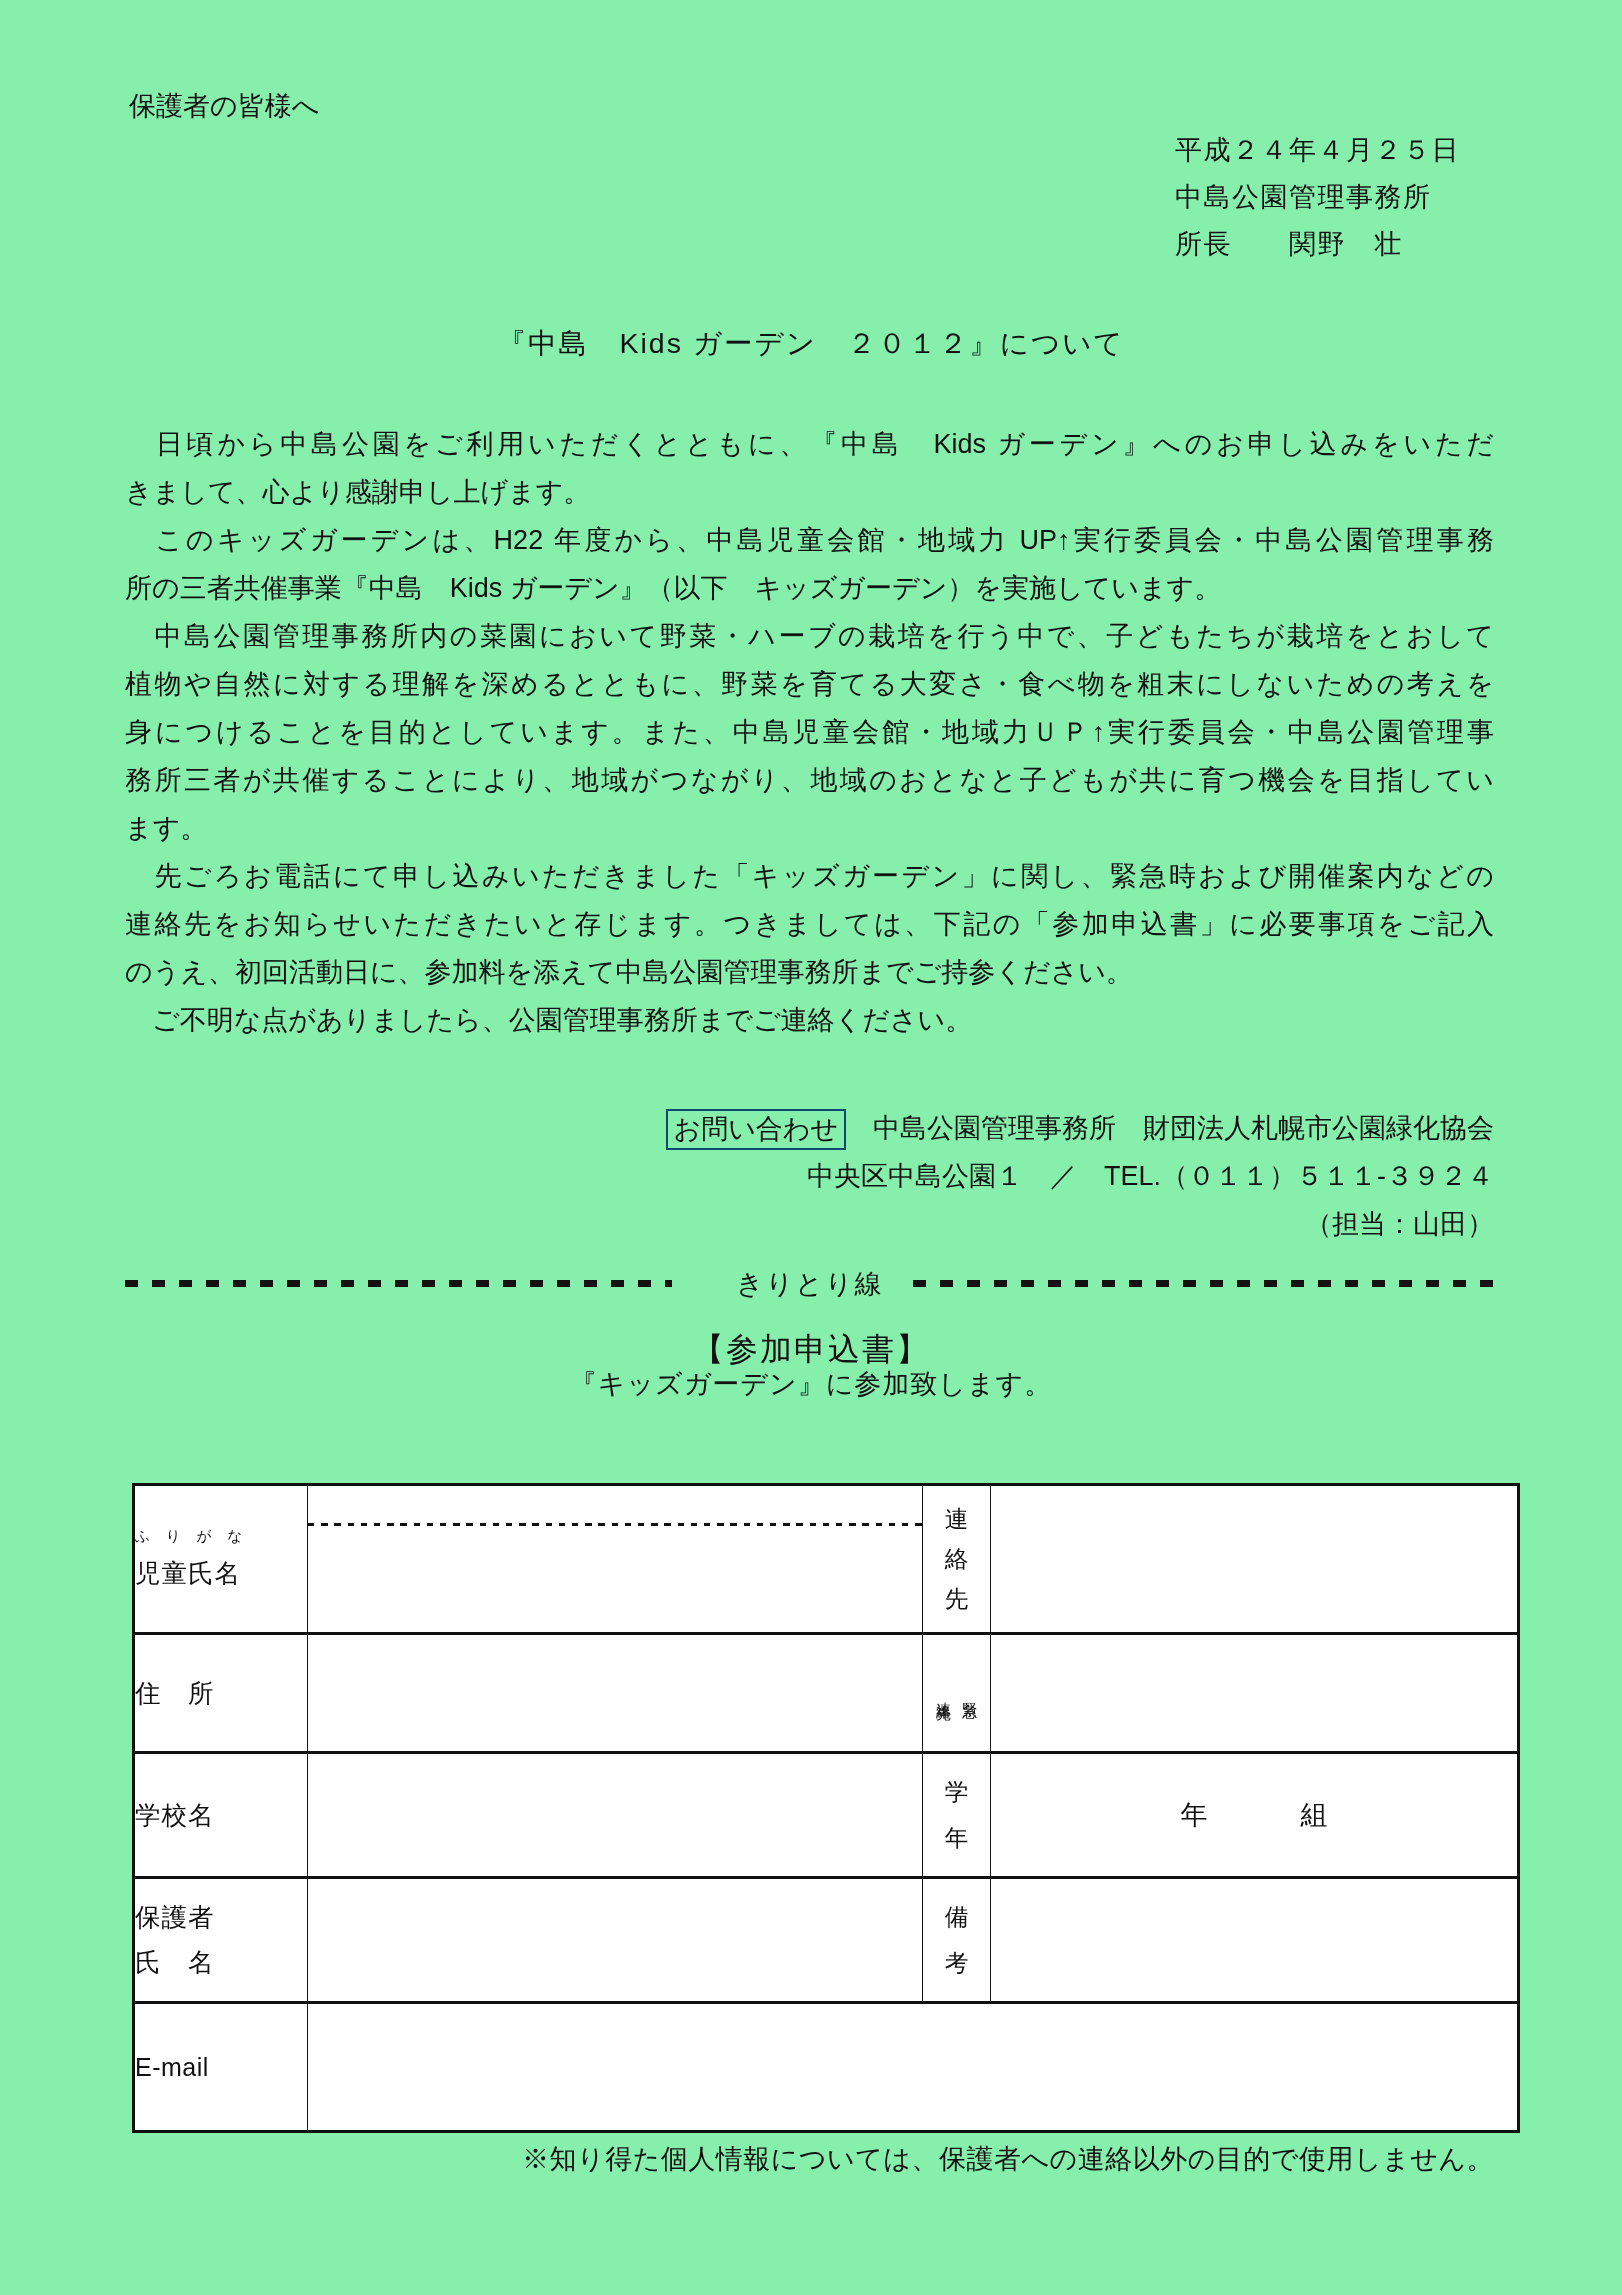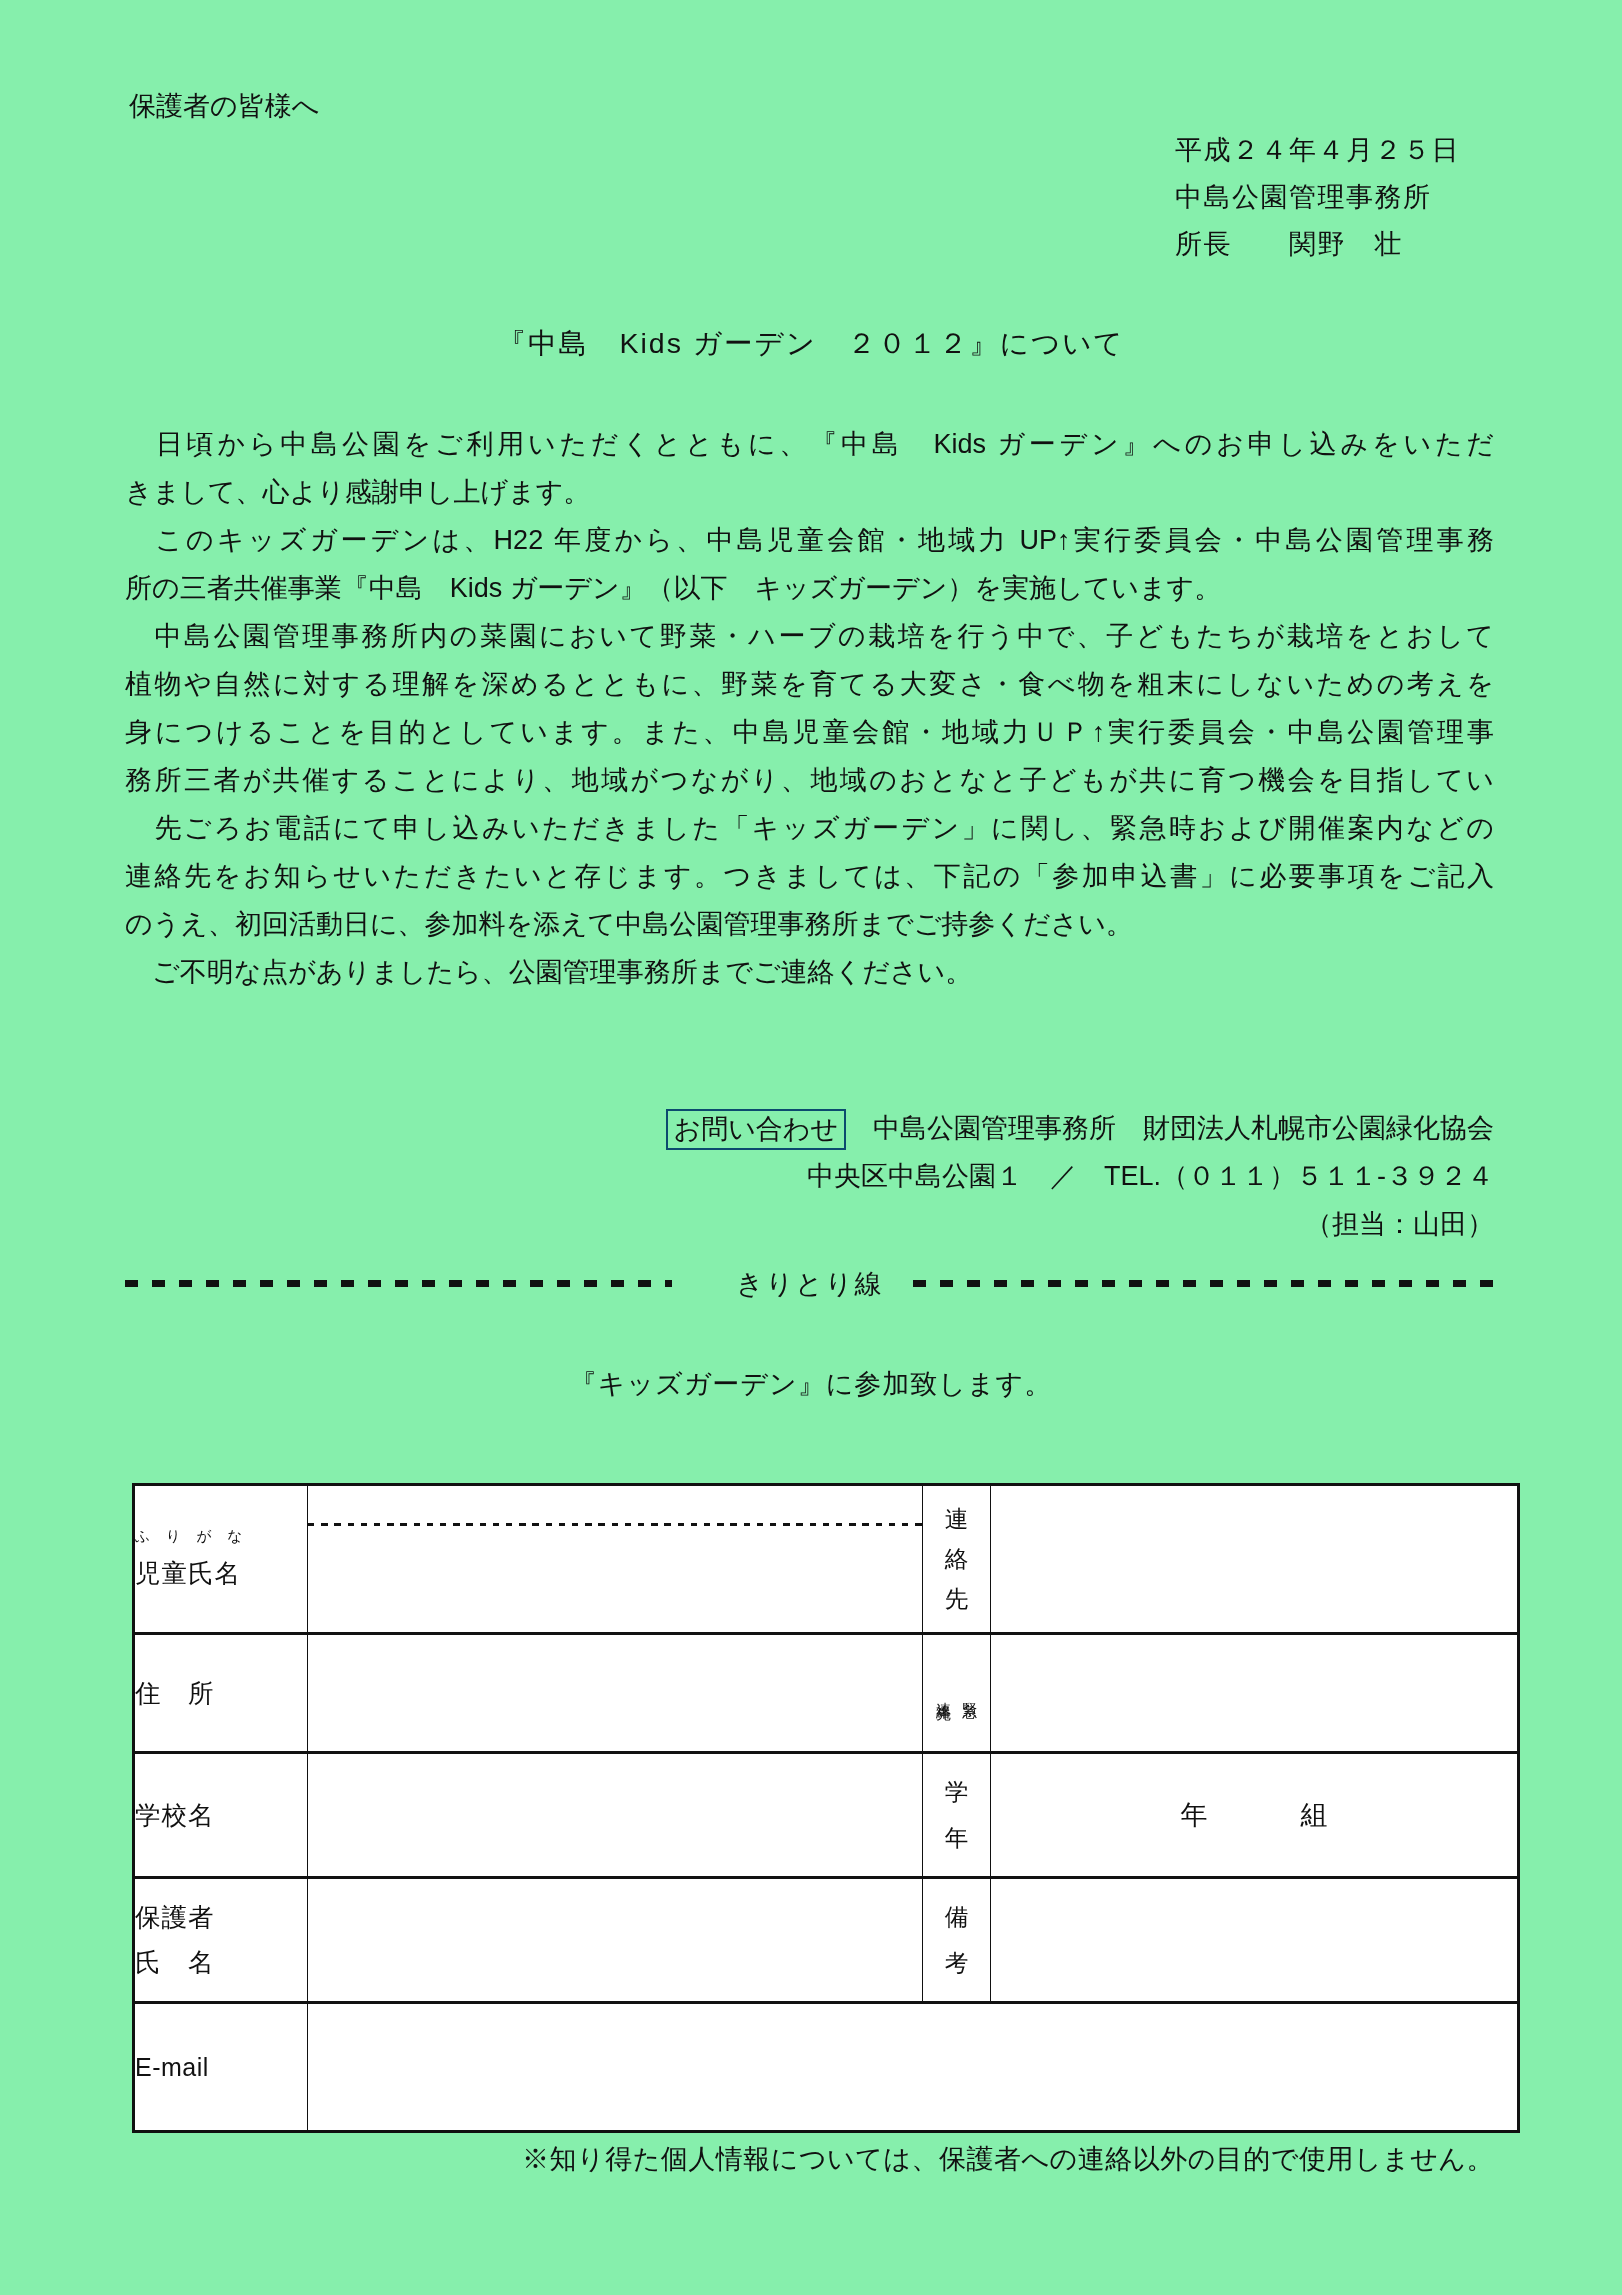--- a/index.html
+++ b/index.html
@@ -137,40 +137,42 @@
 
   <div class="bodytext">
     <div class="bl full">　日頃から中島公園をご利用いただくとともに、『中島　Kids ガーデン』へのお申し込みをいただ</div>
     <div class="bl">きまして、心より感謝申し上げます。</div>
     <div class="bl full">　このキッズガーデンは、H22 年度から、中島児童会館・地域力 UP↑実行委員会・中島公園管理事務</div>
     <div class="bl">所の三者共催事業『中島　Kids ガーデン』（以下　キッズガーデン）を実施しています。</div>
     <div class="bl full">　中島公園管理事務所内の菜園において野菜・ハーブの栽培を行う中で、子どもたちが栽培をとおして</div>
     <div class="bl full">植物や自然に対する理解を深めるとともに、野菜を育てる大変さ・食べ物を粗末にしないための考えを</div>
     <div class="bl full">身につけることを目的としています。また、中島児童会館・地域力ＵＰ↑実行委員会・中島公園管理事</div>
     <div class="bl full">務所三者が共催することにより、地域がつながり、地域のおとなと子どもが共に育つ機会を目指してい</div>
+    <div class="bl">ます。</div>
     <div class="bl full">　先ごろお電話にて申し込みいただきました「キッズガーデン」に関し、緊急時および開催案内などの</div>
     <div class="bl full">連絡先をお知らせいただきたいと存じます。つきましては、下記の「参加申込書」に必要事項をご記入</div>
     <div class="bl">のうえ、初回活動日に、参加料を添えて中島公園管理事務所までご持参ください。</div>
     <div class="bl">　ご不明な点がありましたら、公園管理事務所までご連絡ください。</div>
   </div>
 
   <div class="contact">
     <div class="c1">
       <span class="inq-box">お問い合わせ</span><span>　中島公園管理事務所　財団法人札幌市公園緑化協会</span>
     </div>
     <div class="c2">中央区中島公園１　／　TEL.（０１１）５１１-３９２４</div>
     <div class="c3">（担当：山田）</div>
   </div>
 
   <div class="cutline">
     <div class="dashstrip dash-left"></div>
     <div class="cutline-label">きりとり線</div>
     <div class="dashstrip dash-right"></div>
   </div>
 
+  <div class="form-heading">【参加申込書】</div>
   <div class="form-sub">『キッズガーデン』に参加致します。</div>
 
   <div class="apptable">
 
     <div class="cell labcell">
       <div class="furigana">ふ　り　が　な</div>
       <div>児童氏名</div>
     </div>
     <div class="cell bl3">
       <div class="dotline"></div>

